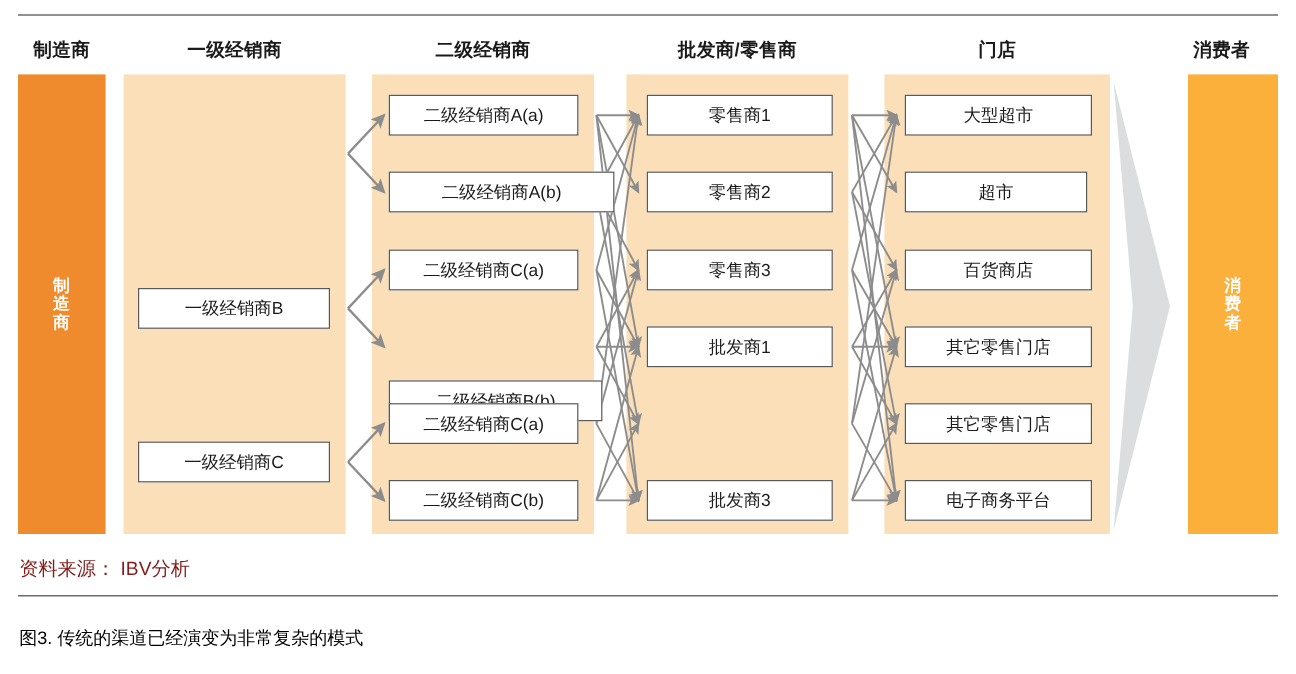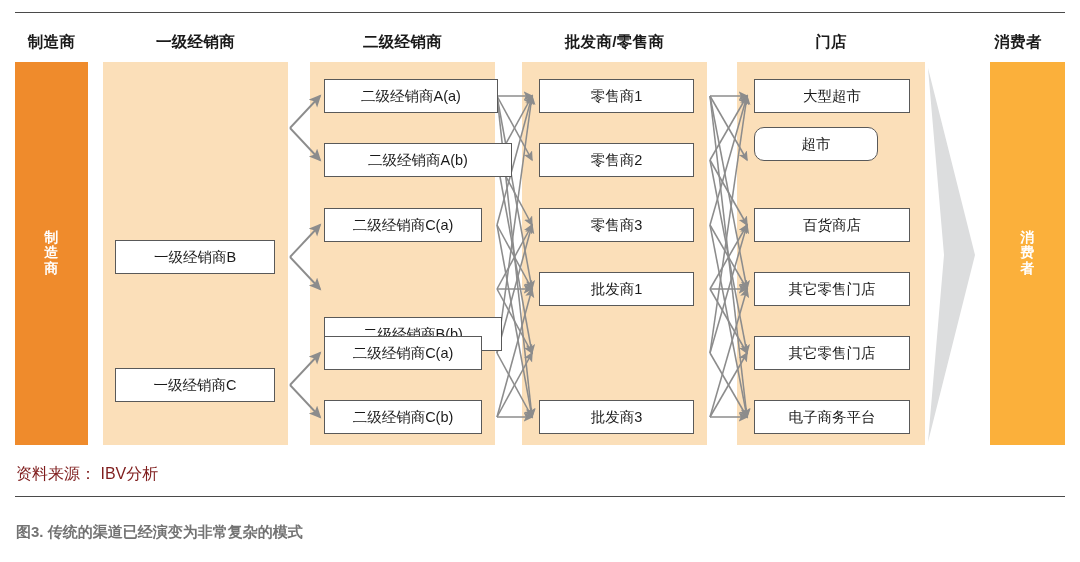--- a/index.html
+++ b/index.html
@@ -102,22 +102,22 @@
     top: 464px;
     font-size: 16px;
     color: #7f1d1d;
     white-space: nowrap;
   }
   .figure-caption {
     position: absolute;
     left: 16px;
     top: 523px;
     font-size: 15px;
-    font-weight: bold;
-    color: #737373;
+    font-weight: normal;
+    color: #000000;
     white-space: nowrap;
   }
 </style>
 </head>
 <body>
 
 <div class="page">
 
   <div class="rule rule-top"></div>
 
@@ -208,35 +208,35 @@
       <path d="M710,353 L747,417"></path>
       <path d="M710,417 L747,289"></path>
       <path d="M710,417 L747,353"></path>
       <path d="M710,417 L747,417"></path>
     </g>
   </svg>
 
   <div class="node" style="left:115px;top:240px; width:160px;">一级经销商B</div>
   <div class="node" style="left:115px;top:368px; width:160px;">一级经销商C</div>
 
-  <div class="node" style="left:324px;top:79px;  width:174px;">二级经销商A(a)</div>
+  <div class="node" style="left:324px;top:79px;  width:158px;">二级经销商A(a)</div>
   <div class="node" style="left:324px;top:143px; width:188px;">二级经销商A(b)</div>
   <div class="node" style="left:324px;top:208px; width:158px;">二级经销商C(a)</div>
   <div class="node" style="left:324px;top:272px; width:178px;margin-top:45px;">二级经销商B(b)</div>
   <div class="node" style="left:324px;top:336px; width:158px;">二级经销商C(a)</div>
   <div class="node" style="left:324px;top:400px; width:158px;">二级经销商C(b)</div>
 
   <div class="node" style="left:539px;top:79px;  width:155px;">零售商1</div>
   <div class="node" style="left:539px;top:143px; width:155px;">零售商2</div>
   <div class="node" style="left:539px;top:208px; width:155px;">零售商3</div>
   <div class="node" style="left:539px;top:272px; width:155px;">批发商1</div>
   <div class="node" style="left:539px;top:400px; width:155px;">批发商3</div>
 
   <div class="node" style="left:754px;top:79px;  width:156px;">大型超市</div>
-  <div class="node" style="left:754px;top:127px; width:124px;border-radius:10px;">超市</div>
+  <div class="node" style="left:754px;top:143px; width:152px;">超市</div>
   <div class="node" style="left:754px;top:208px; width:156px;">百货商店</div>
   <div class="node" style="left:754px;top:272px; width:156px;">其它零售门店</div>
   <div class="node" style="left:754px;top:336px; width:156px;">其它零售门店</div>
   <div class="node" style="left:754px;top:400px; width:156px;">电子商务平台</div>
 
   <div class="source-note">资料来源： IBV分析</div>
   <div class="rule rule-mid"></div>
   <div class="figure-caption">图3. 传统的渠道已经演变为非常复杂的模式</div>
 
 </div>

